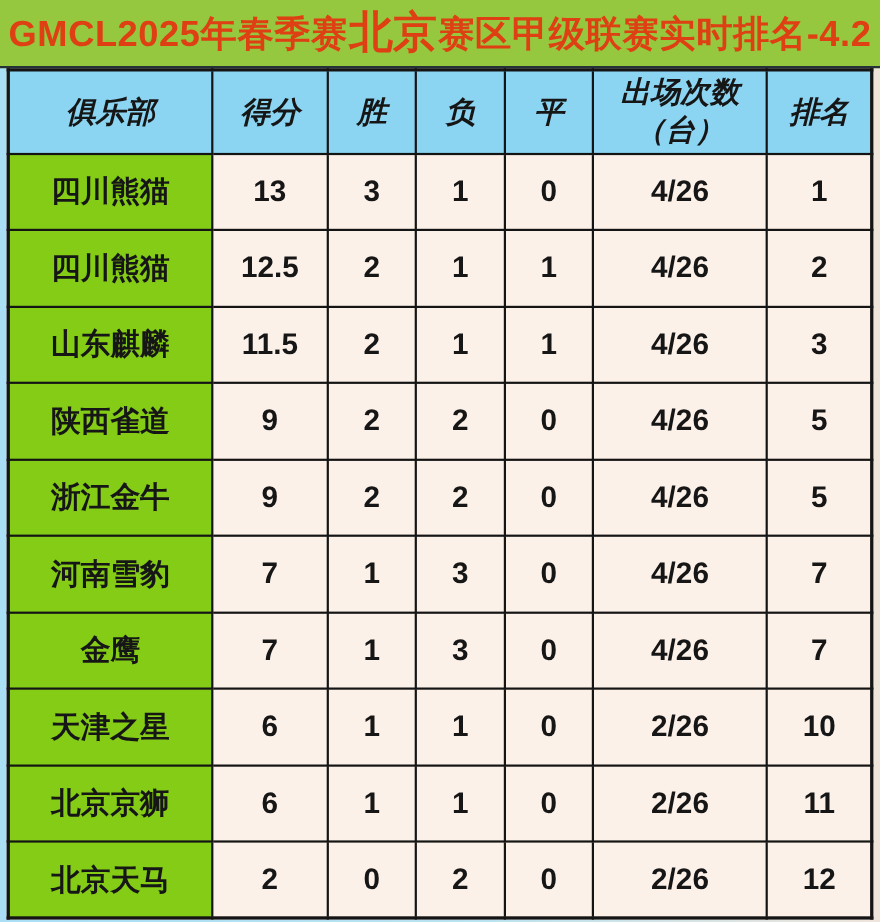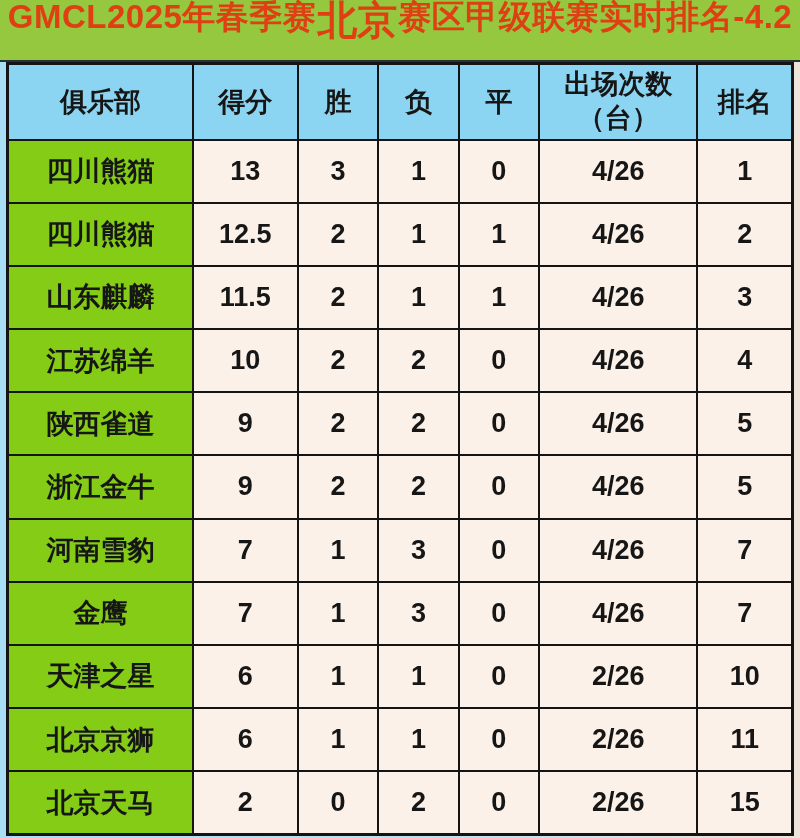--- a/index.html
+++ b/index.html
@@ -7,20 +7,21 @@
     width: 800px; height: 838px;
     overflow: hidden;
     font-family: "Liberation Sans", "DejaVu Sans", sans-serif;
     background: linear-gradient(90deg, #a9def5 0%, #b9e2f0 55%, #efe4da 100%);
   }
   .title-bar {
     width: 800px; height: 62px;
     background: #95c83e;
     border-bottom: 2px solid #253238;
     display: flex;
+    align-items: center;
     justify-content: center;
     white-space: nowrap;
   }
   .title-bar .t-part {
     color: #de4014;
     font-weight: bold;
     font-size: 33px;
     letter-spacing: 0.5px;
     line-height: 1;
   }
@@ -40,21 +41,21 @@
   }
   th, td {
     border: 2px solid #141414;
     text-align: center;
     vertical-align: middle;
     font-weight: bold;
     color: #161616;
     font-size: 27px;
     padding: 0;
   }
-  thead tr { height: 76px; }
+  thead tr { height: 76px; font-style: italic; }
   thead th { background: #8bd5f2; line-height: 1.2; }
   tbody tr { height: 58px; }
   tbody td { background: #fcf1e9; }
   tbody td.club { background: #84cc16; }
   .hdr-line { display: block; line-height: 1.25; }
 </style>
 </head>
 <body>
 
 <div class="title-bar">
@@ -109,29 +110,20 @@
       <tr>
         <td class="club">山东麒麟</td>
         <td>11.5</td>
         <td>2</td>
         <td>1</td>
         <td>1</td>
         <td>4/26</td>
         <td>3</td>
       </tr>
       <tr>
-        <td class="club">江苏绵羊</td>
-        <td>10</td>
-        <td>2</td>
-        <td>2</td>
-        <td>0</td>
-        <td>4/26</td>
-        <td>4</td>
-      </tr>
-      <tr>
         <td class="club">陕西雀道</td>
         <td>9</td>
         <td>2</td>
         <td>2</td>
         <td>0</td>
         <td>4/26</td>
         <td>5</td>
       </tr>
       <tr>
         <td class="club">浙江金牛</td>
@@ -178,16 +170,16 @@
         <td>2/26</td>
         <td>11</td>
       </tr>
       <tr>
         <td class="club">北京天马</td>
         <td>2</td>
         <td>0</td>
         <td>2</td>
         <td>0</td>
         <td>2/26</td>
-        <td>15</td>
+        <td>12</td>
       </tr>
     </tbody>
 </table>
 
 </body></html>

